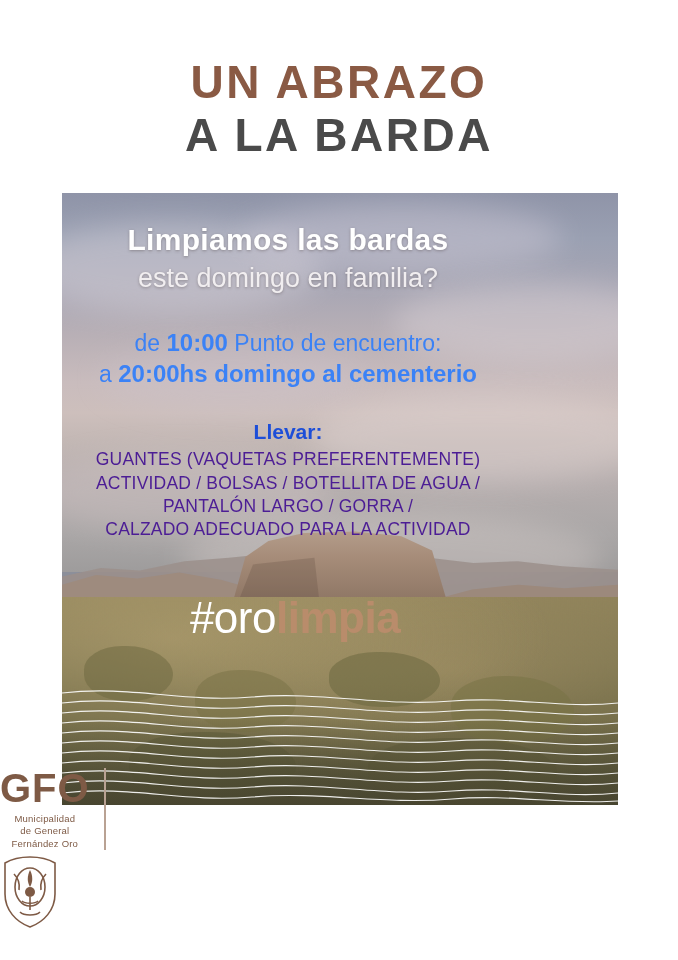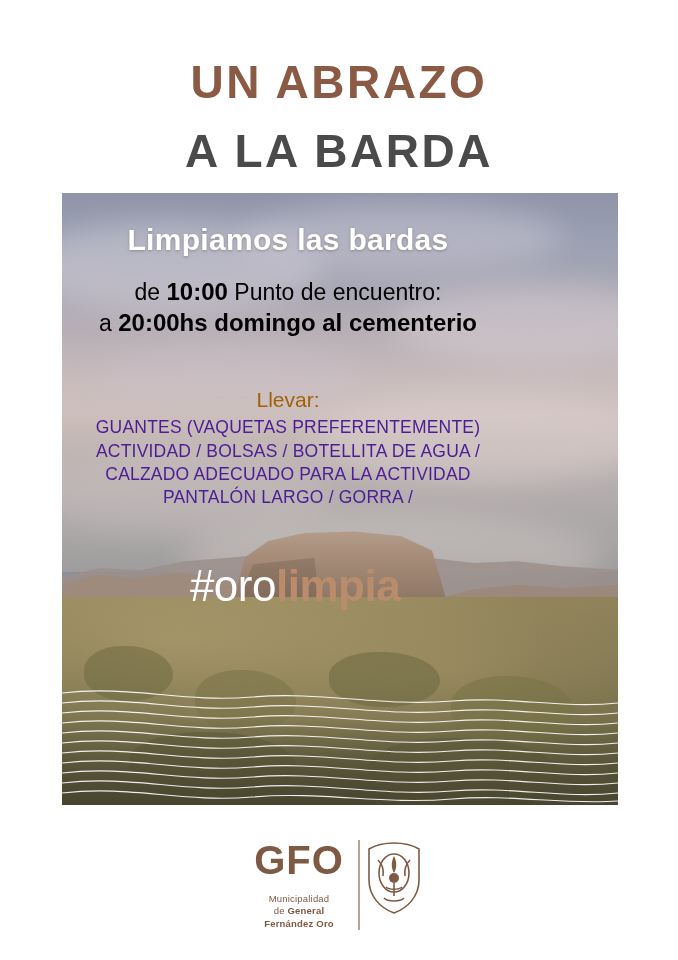--- a/index.html
+++ b/index.html
@@ -30,21 +30,21 @@
     line-height: 1.05;
     color: #8a5a44;
     text-align: center;
   }
   .title-line2 {
     font-size: 46px;
     font-weight: bold;
     letter-spacing: 2.5px;
     line-height: 1.12;
     color: #4a4a4a;
-    margin-top: 20px;
+    margin-top: 4px;
   }
 
   
   .photo {
     position: absolute;
     left: 62px;
     top: 193px;
     width: 556px;
     height: 612px;
     overflow: hidden;
@@ -181,39 +181,39 @@
     text-shadow: 0 1px 3px rgba(60,50,45,.35);
   }
   .subhead {
     margin-top: 6px;
     font-size: 27px;
     font-weight: normal;
     color: #f1eef0;
     text-shadow: 0 1px 3px rgba(60,50,45,.35);
   }
   .timeblock {
-    margin-top: 20px;
-    color: #000000;
+    margin-top: 34px;
+    color: #3b82f6;
     line-height: 1.28;
   }
   .time-row {
     font-size: 23px;
   }
   .time-row .b {
     font-weight: bold;
     font-size: 24px;
   }
   .time-row .normal {
     font-weight: normal;
   }
   .bring-title {
-    margin-top: 50px;
+    margin-top: 31px;
     font-size: 21px;
-    font-weight: normal;
-    color: #a16207;
+    font-weight: bold;
+    color: #1d4ed8;
   }
   .bring-list {
     margin-top: 4px;
     font-size: 17.5px;
     line-height: 1.32;
     letter-spacing: .2px;
     color: #4c1d95;
   }
   .hashtag {
     margin-top: 52px;
@@ -228,42 +228,43 @@
   
   .footer {
     position: absolute;
     left: 0;
     bottom: 30px;
     width: 100%;
     display: flex;
     justify-content: center;
     align-items: flex-start;
     gap: 4px;
+    flex-direction: column;
   }
   .gfo-block {
     text-align: center;
     color: #8c5f46;
     padding-right: 14px;
     border-right: 2px solid #b9a293;
   }
   .gfo {
     font-size: 40px;
     font-weight: bold;
     letter-spacing: 1px;
     line-height: 1;
     color: #7e5a45;
   }
   .gfo-sub {
-    margin-top: 13px;
+    margin-top: 5px;
     font-size: 9.5px;
     line-height: 1.3;
     color: #7e5a45;
     letter-spacing: .2px;
   }
-  .gfo-sub b { font-weight: bold; }
+  .gfo-sub b { font-weight: normal; }
   .shield {
     width: 60px;
     height: 76px;
   }
 </style>
 </head>
 <body>
 
 <div class="title-block">
   <div class="title-line1">
@@ -307,36 +308,37 @@
     <path d="M0,68 C70,60 120,78 190,72 C260,66 320,82 390,76 C450,71 500,84 556,78"></path>
     <path d="M0,78 C70,70 120,88 190,82 C260,76 320,92 390,86 C450,81 500,94 556,88"></path>
     <path d="M0,88 C70,80 120,98 190,92 C260,86 320,102 390,96 C450,91 500,104 556,98"></path>
     <path d="M0,98 C70,90 120,108 190,102 C260,96 320,112 390,106 C450,101 500,114 556,108"></path>
     <path d="M0,108 C70,100 120,118 190,112 C260,106 320,120 390,114 C450,109 500,120 556,116"></path>
   </g>
 </svg>
 
 <div class="photo-text">
   <div class="headline">Limpiamos las bardas</div>
+  <div class="subhead">este domingo en familia?</div>
 
   <div class="timeblock">
     <div class="time-row">
       <span class="normal">de </span><span class="b">10:00</span><span class="normal"> Punto de encuentro:</span>
     </div>
     <div class="time-row">
       <span class="normal">a </span><span class="b">20:00hs</span><span class="b"> domingo al cementerio</span>
     </div>
   </div>
 
   <div class="bring-title">Llevar:</div>
   <div class="bring-list">
     <div>GUANTES (VAQUETAS PREFERENTEMENTE)</div>
     <div>ACTIVIDAD / BOLSAS / BOTELLITA DE AGUA /</div>
+    <div>PANTALÓN LARGO / GORRA /</div>
     <div>CALZADO ADECUADO PARA LA ACTIVIDAD</div>
-    <div>PANTALÓN LARGO / GORRA /</div>
   </div>
 
   <div class="hashtag">
     <span class="light">#oro</span><span class="accent">limpia</span>
   </div>
 </div>
 
 <div class="footer">
   <div class="gfo-block">
     <div class="gfo">GFO</div>

